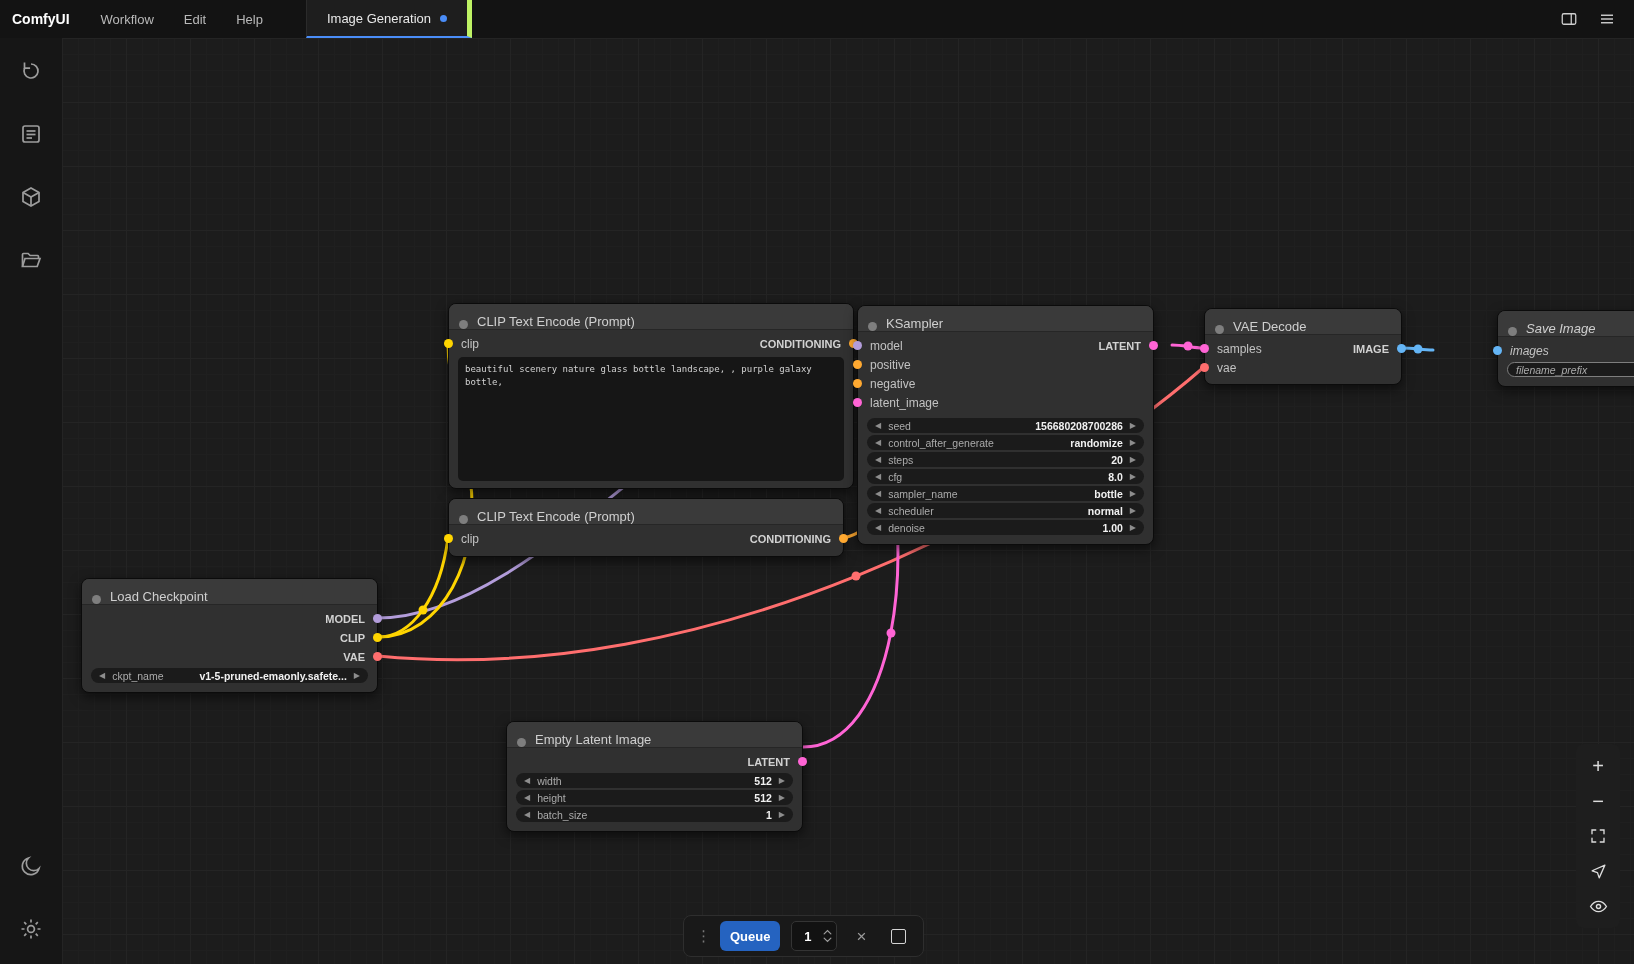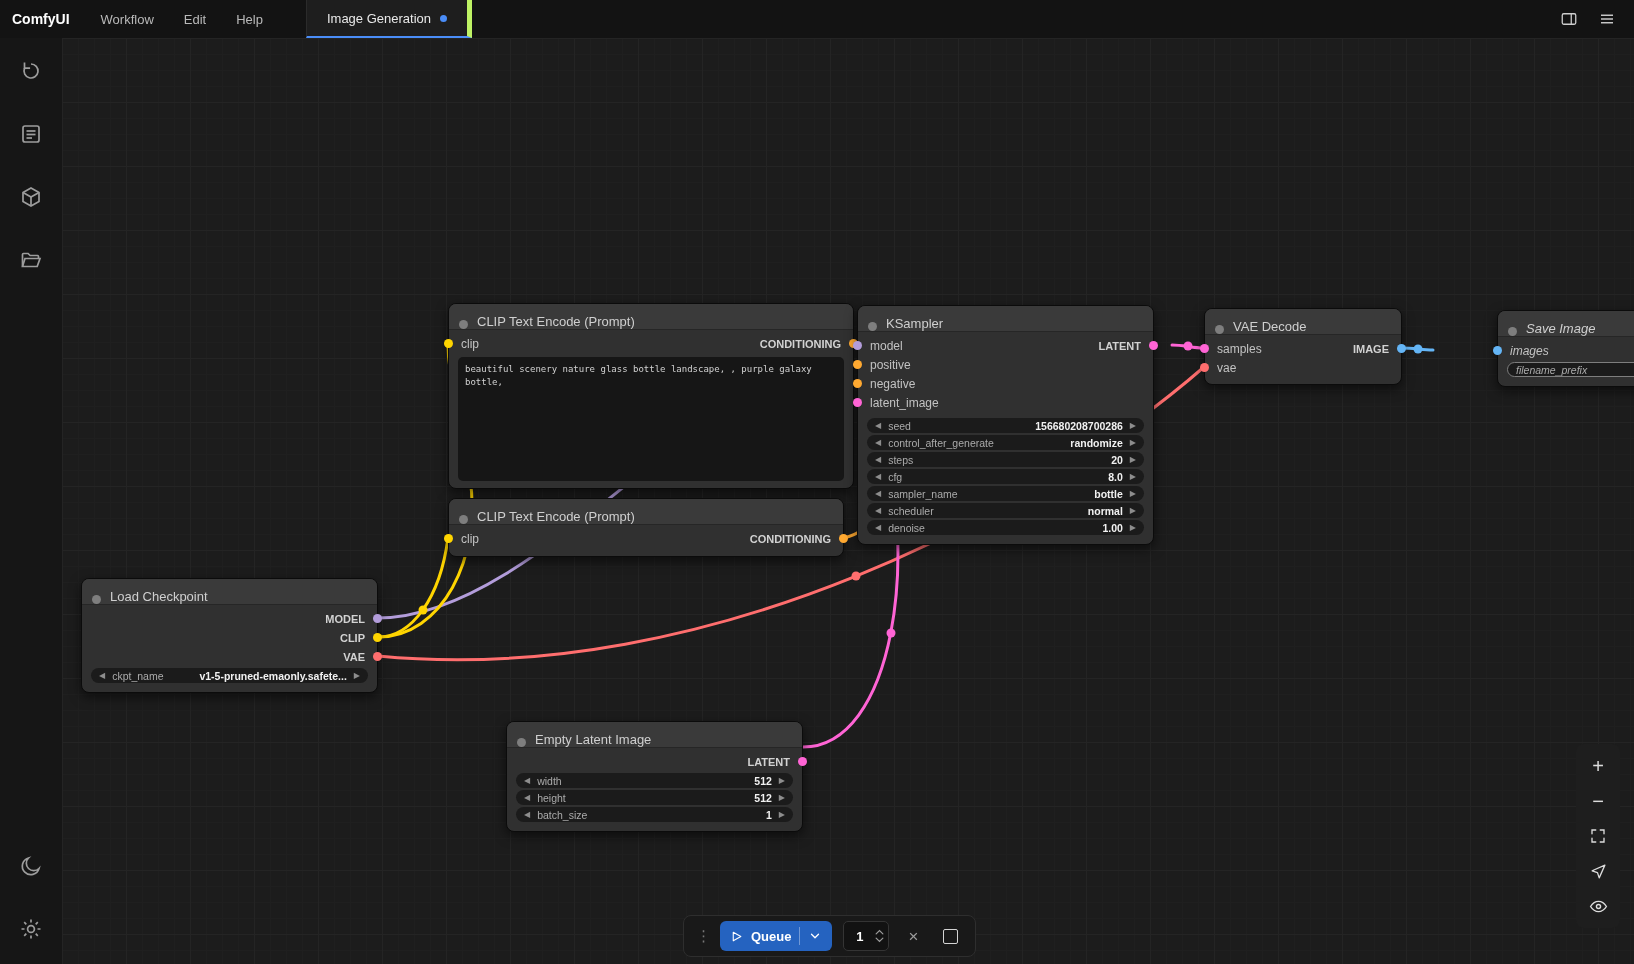--- a/index.html
+++ b/index.html
@@ -52,21 +52,21 @@
 
   .widget { height:15px; margin:2px 9px; background:#1b1b1b; border-radius:9px; display:flex; align-items:center; padding:0 8px; gap:7px; color:#ababab; font-size:10.5px; cursor:pointer; }
   .widget .arr { color:#8d8d8d; font-size:8px; line-height:1; }
   .widget .wvalue { margin-left:auto; color:#f1f1f1; font-weight:700; }
   .widget.textw { border:1px solid #7e7e7e; }
   .ta { margin:3px 9px 0; background:#161616; border-radius:5px; padding:6px 7px; font-family:"DejaVu Sans Mono",monospace; font-size:9px; color:#d2d2d2; line-height:1.4; overflow:hidden; cursor:text; }
 
   
   .queue-panel { position:absolute; left:621px; top:877px; height:42px; background:#191919; border:1px solid #2e2e2e; border-radius:8px; display:flex; align-items:center; gap:11px; padding:0 12px; z-index:30; }
   .drag-handle { color:#777; font-size:15px; letter-spacing:-2px; cursor:grab; }
-  .queue-btn { height:30px; background:#2563c0; border-radius:6px; display:flex; align-items:center; padding:0 10px; gap:8px; color:#fff; font-size:13px; font-weight:600; cursor:pointer; }
+  .queue-btn { height:30px; background:#2563c0; border-radius:6px; display:flex; align-items:center; padding:0 10px; gap:8px; color:#fff; font-size:13px; font-weight:600; cursor:pointer;flex-direction:column; }
   .queue-btn .divider { width:1px; height:18px; background:rgba(255,255,255,.35); }
   .count-box { position:relative; width:46px; height:30px; background:#121212; border:1px solid #343434; border-radius:5px; display:flex; align-items:center; }
   .count-val { flex:1; text-align:center; color:#fff; font-size:13px; font-weight:700; }
   .steppers { display:flex; flex-direction:column; gap:2px; padding-right:4px; }
   .icon-btn { display:flex; align-items:center; justify-content:center; width:26px; height:26px; color:#9c9c9c; cursor:pointer; }
   .x-glyph { font-size:17px; line-height:1; }
   .stop-sq { width:15px; height:15px; border:1.6px solid #d4d4d4; border-radius:2px; }
 
   
   .zoom-controls { position:absolute; right:14px; top:706px; width:44px; background:#1e1e1e; border-radius:8px; display:flex; flex-direction:column; align-items:center; padding:8px 0; gap:7px; z-index:30; }

